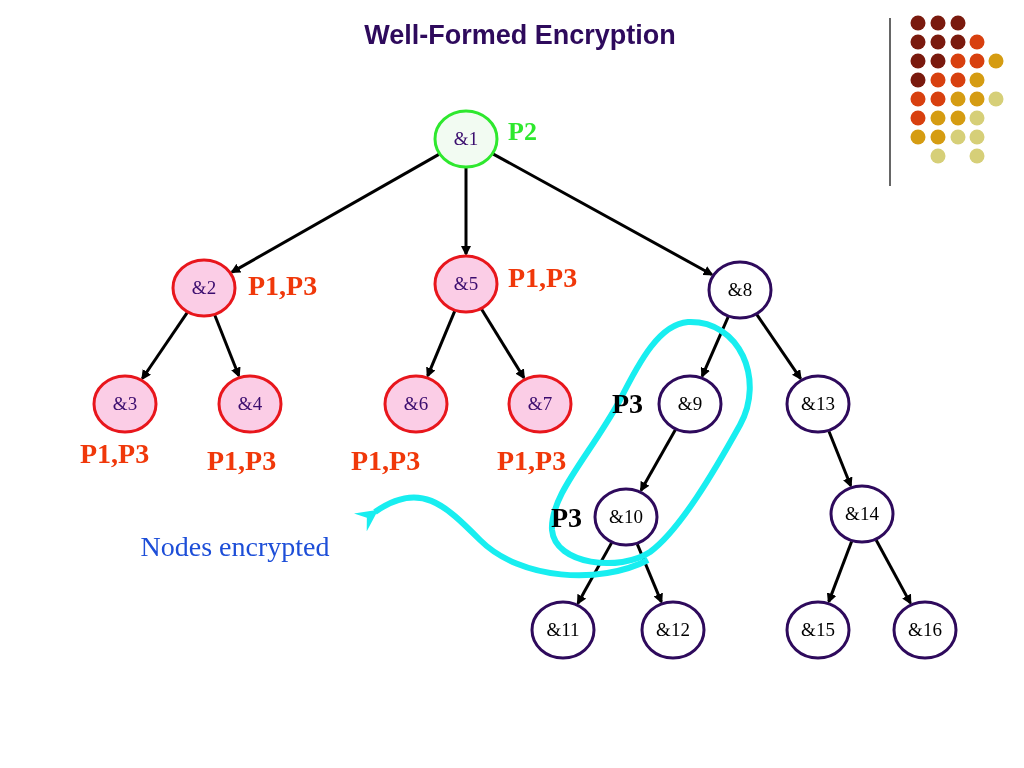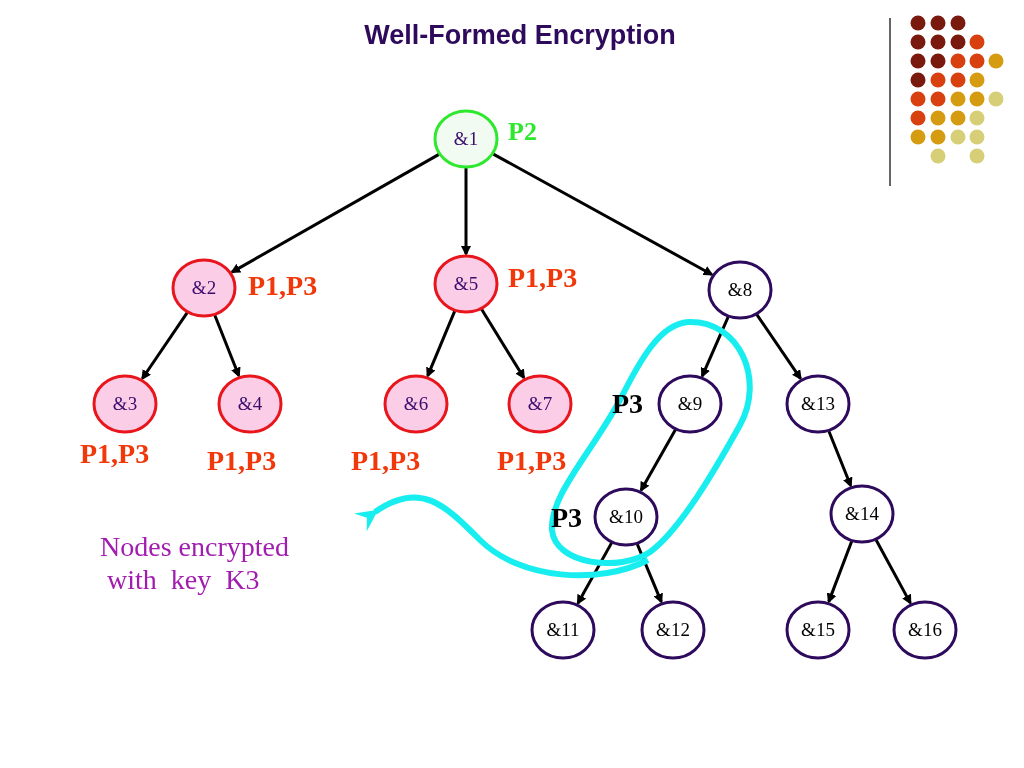--- a/index.html
+++ b/index.html
@@ -6,22 +6,22 @@
   body { width: 1024px; height: 768px; position: relative; overflow: hidden; }
   #title {
     position: absolute; left: 0; top: 20px; width: 1040px; text-align: center;
     font-family: "Liberation Sans", sans-serif; font-weight: bold; font-size: 27px;
     color: #2e0a5c;
   }
   #stage { position: absolute; left: 0; top: 0; }
   .node-label { font-family: "Liberation Serif", serif; font-size: 19px; }
   .ann { font-family: "Liberation Serif", serif; font-weight: bold; }
   #caption {
-    position: absolute; left: 100px; top: 530px; width: 270px; text-align: left;
-    font-family: "Liberation Serif", serif; font-size: 28px; color: #a21caf; line-height: 33px;
+    position: absolute; left: 100px; top: 530px; width: 270px; text-align: center;
+    font-family: "Liberation Serif", serif; font-size: 28px; color: #1d4ed8; line-height: 33px;
   }
   #caption span { display: block; white-space: pre; }
 </style>
 </head>
 <body>
 
 <div id="title">Well-Formed Encryption</div>
 
 <svg id="stage" width="1024" height="768" viewBox="0 0 1024 768">
   <defs>
@@ -159,14 +159,13 @@
       <text x="207" y="470" fill="#f0380a" class="ann" font-size="28">P1,P3</text>
       <text x="351" y="470" fill="#f0380a" class="ann" font-size="28">P1,P3</text>
       <text x="497" y="470" fill="#f0380a" class="ann" font-size="28">P1,P3</text>
       <text x="612" y="413" fill="#000000" class="ann" font-size="28">P3</text>
       <text x="551" y="527" fill="#000000" class="ann" font-size="28">P3</text>
     </g>
 </svg>
 
 <div id="caption">
   <span>Nodes encrypted</span>
-  <span> with  key  K3</span>
 </div>
 
 </body></html>

